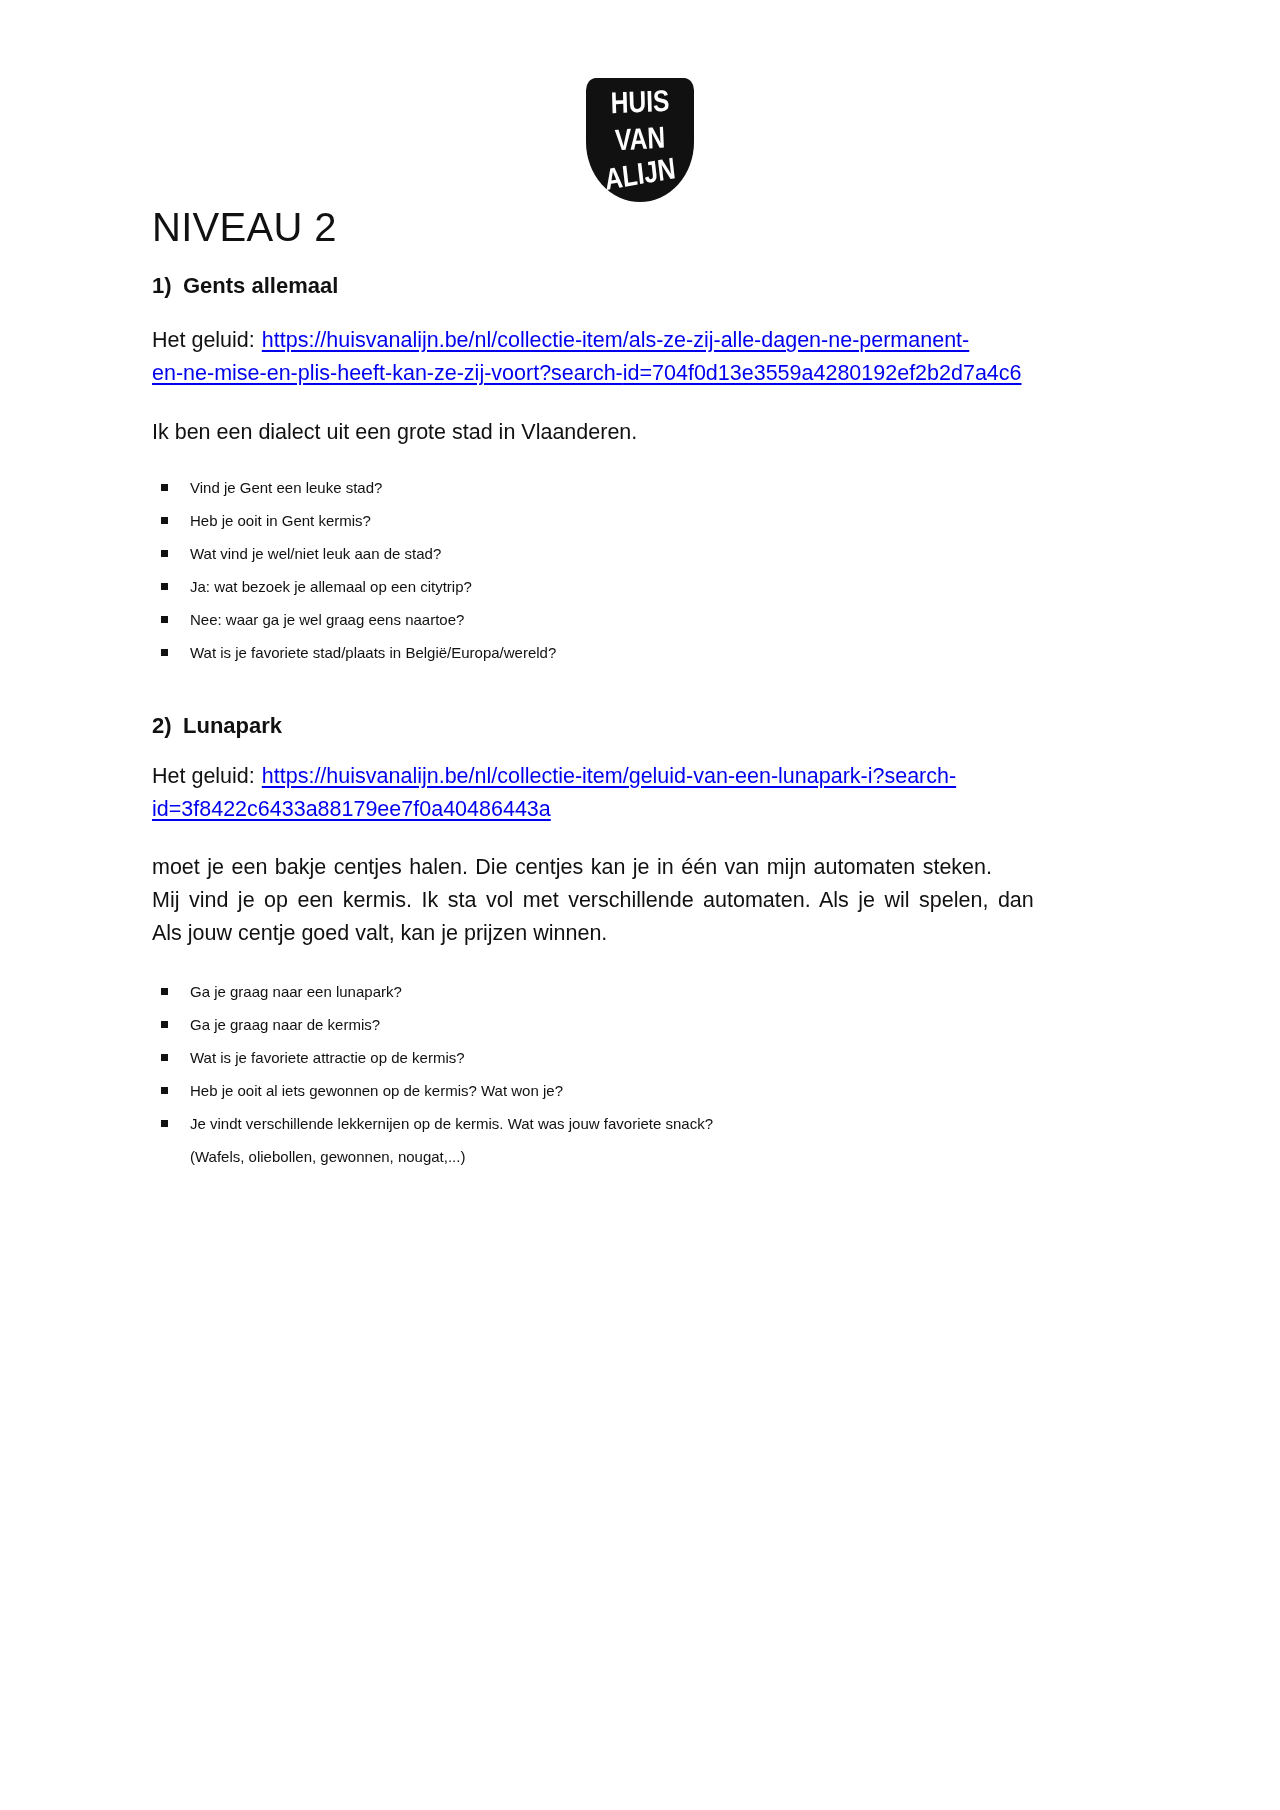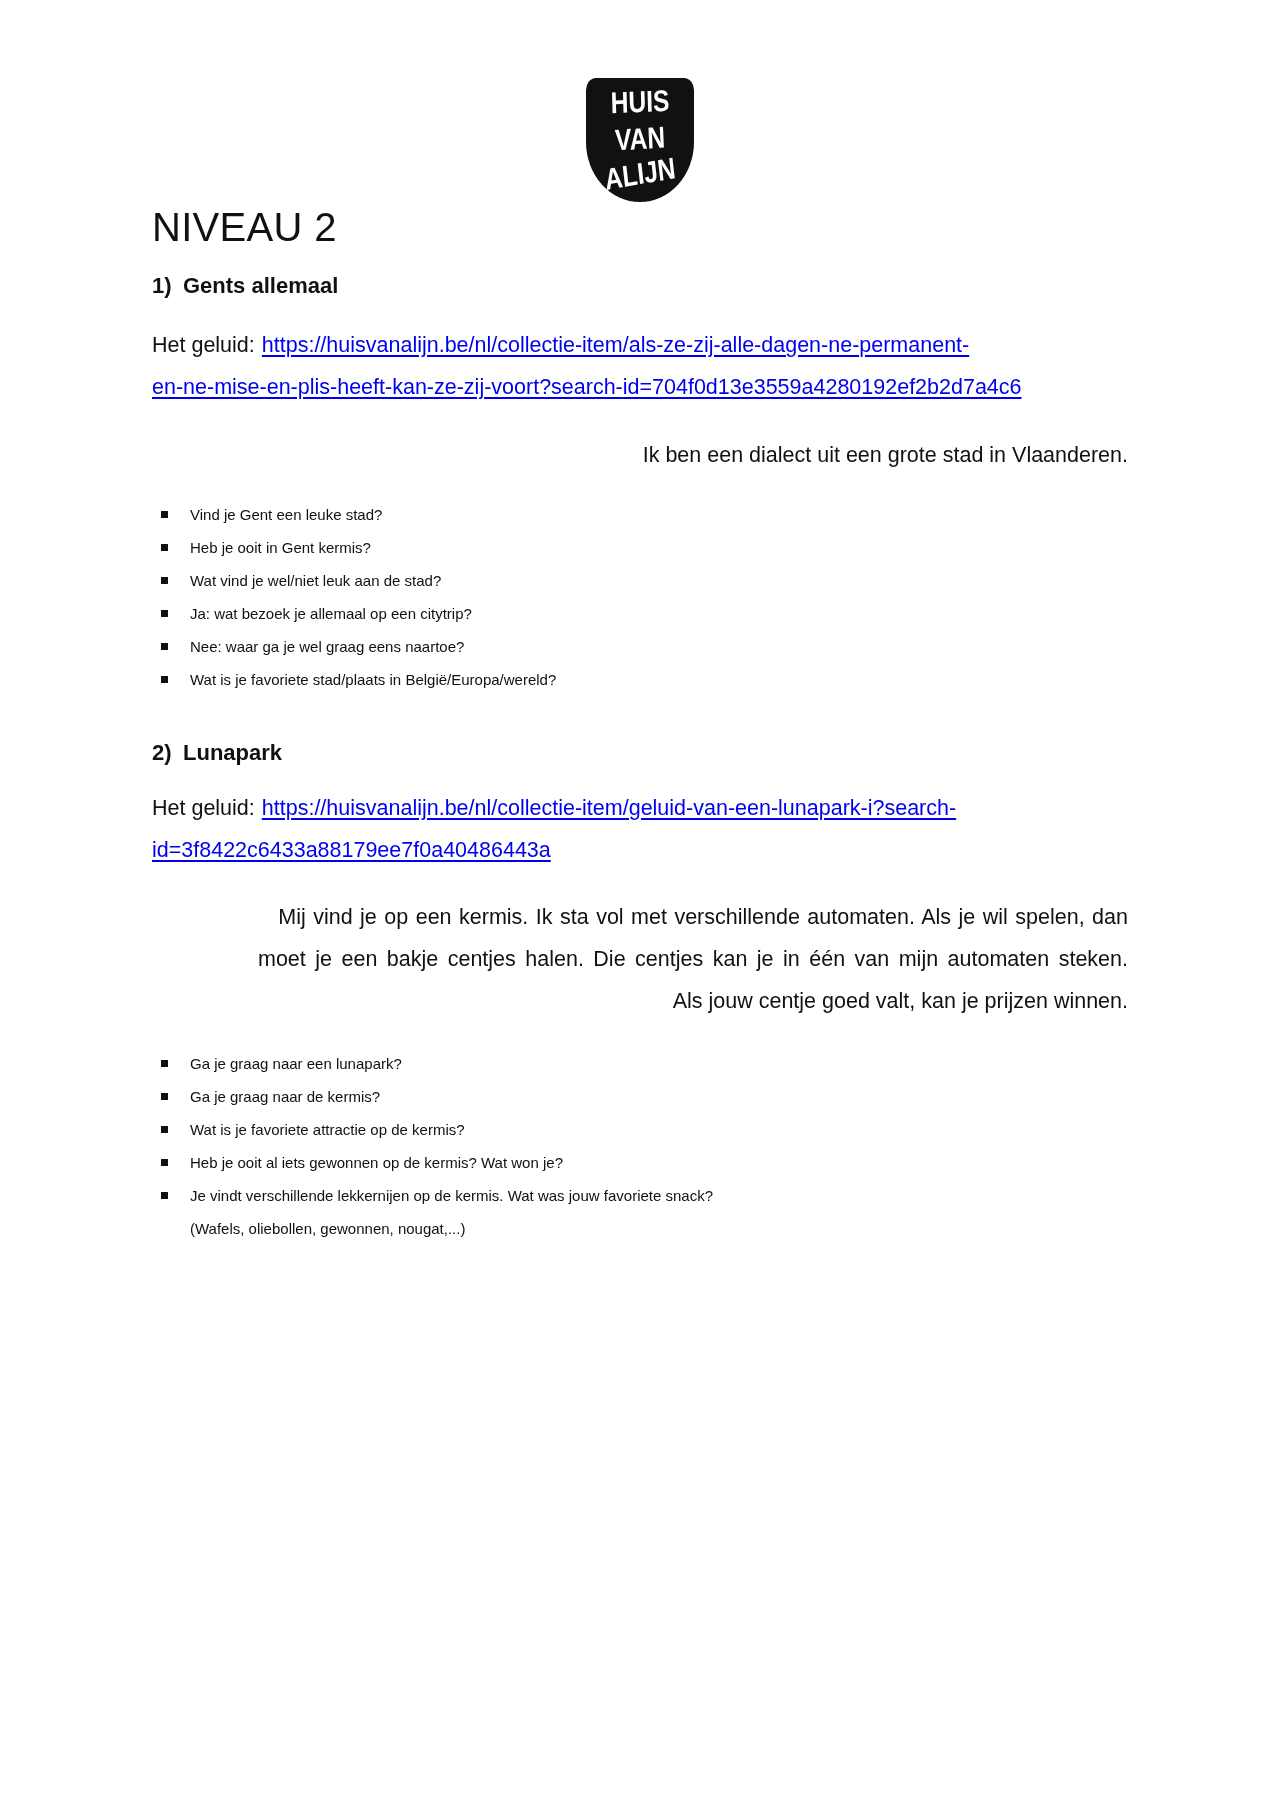--- a/index.html
+++ b/index.html
@@ -43,24 +43,24 @@
   .section-heading{
     margin:28px 0 0 0;
     font-size:22px;line-height:27px;
     font-weight:700;
     display:flex;
   }
   .section-heading.second{margin-top:43px;}
   .section-heading .num{display:inline-block;width:31px;flex:0 0 31px;}
 
   
-  p{margin:0;font-size:21.5px;line-height:42px;}
+  p{margin:0;font-size:21.5px;line-height:33px;}
   p.link-para{margin-top:25px;}
   p.link-para.p2{margin-top:21px;}
-  p.intro{margin-top:26px;text-align:right;}
+  p.intro{margin-top:26px;}
   p.intro.p2{margin-top:25px;}
   .intro span{display:block;white-space:nowrap;}
   .intro.p2 span:nth-child(1){word-spacing:1.5px;}
   .intro.p2 span:nth-child(2){word-spacing:3.5px;}
   .label{margin-right:7px;}
   a.doc-link{
     color:#0000ee;
     text-decoration:underline;
     text-underline-offset:3px;
     cursor:pointer;
@@ -158,22 +158,22 @@
     <div class="section-heading second">
       <span class="num">2)</span>
       <span>Lunapark</span>
     </div>
 
     <p class="link-para p2">
       <span class="label">Het geluid:</span><a class="doc-link"><span>https://huisvanalijn.be/nl/collectie-item/geluid-van-een-lunapark-i?search-</span><span>id=3f8422c6433a88179ee7f0a40486443a</span></a>
     </p>
 
     <p class="intro p2">
+      <span>moet je een bakje centjes halen. Die centjes kan je in één van mijn automaten steken.</span>
       <span>Mij vind je op een kermis. Ik sta vol met verschillende automaten. Als je wil spelen, dan</span>
-      <span>moet je een bakje centjes halen. Die centjes kan je in één van mijn automaten steken.</span>
       <span>Als jouw centje goed valt, kan je prijzen winnen.</span>
     </p>
 
     <ul class="qlist second">
       <li>
         <span class="bullet-marker"></span>
         <span class="bullet-text">
             <span>Ga je graag naar een lunapark?</span>
           </span>
       </li>

